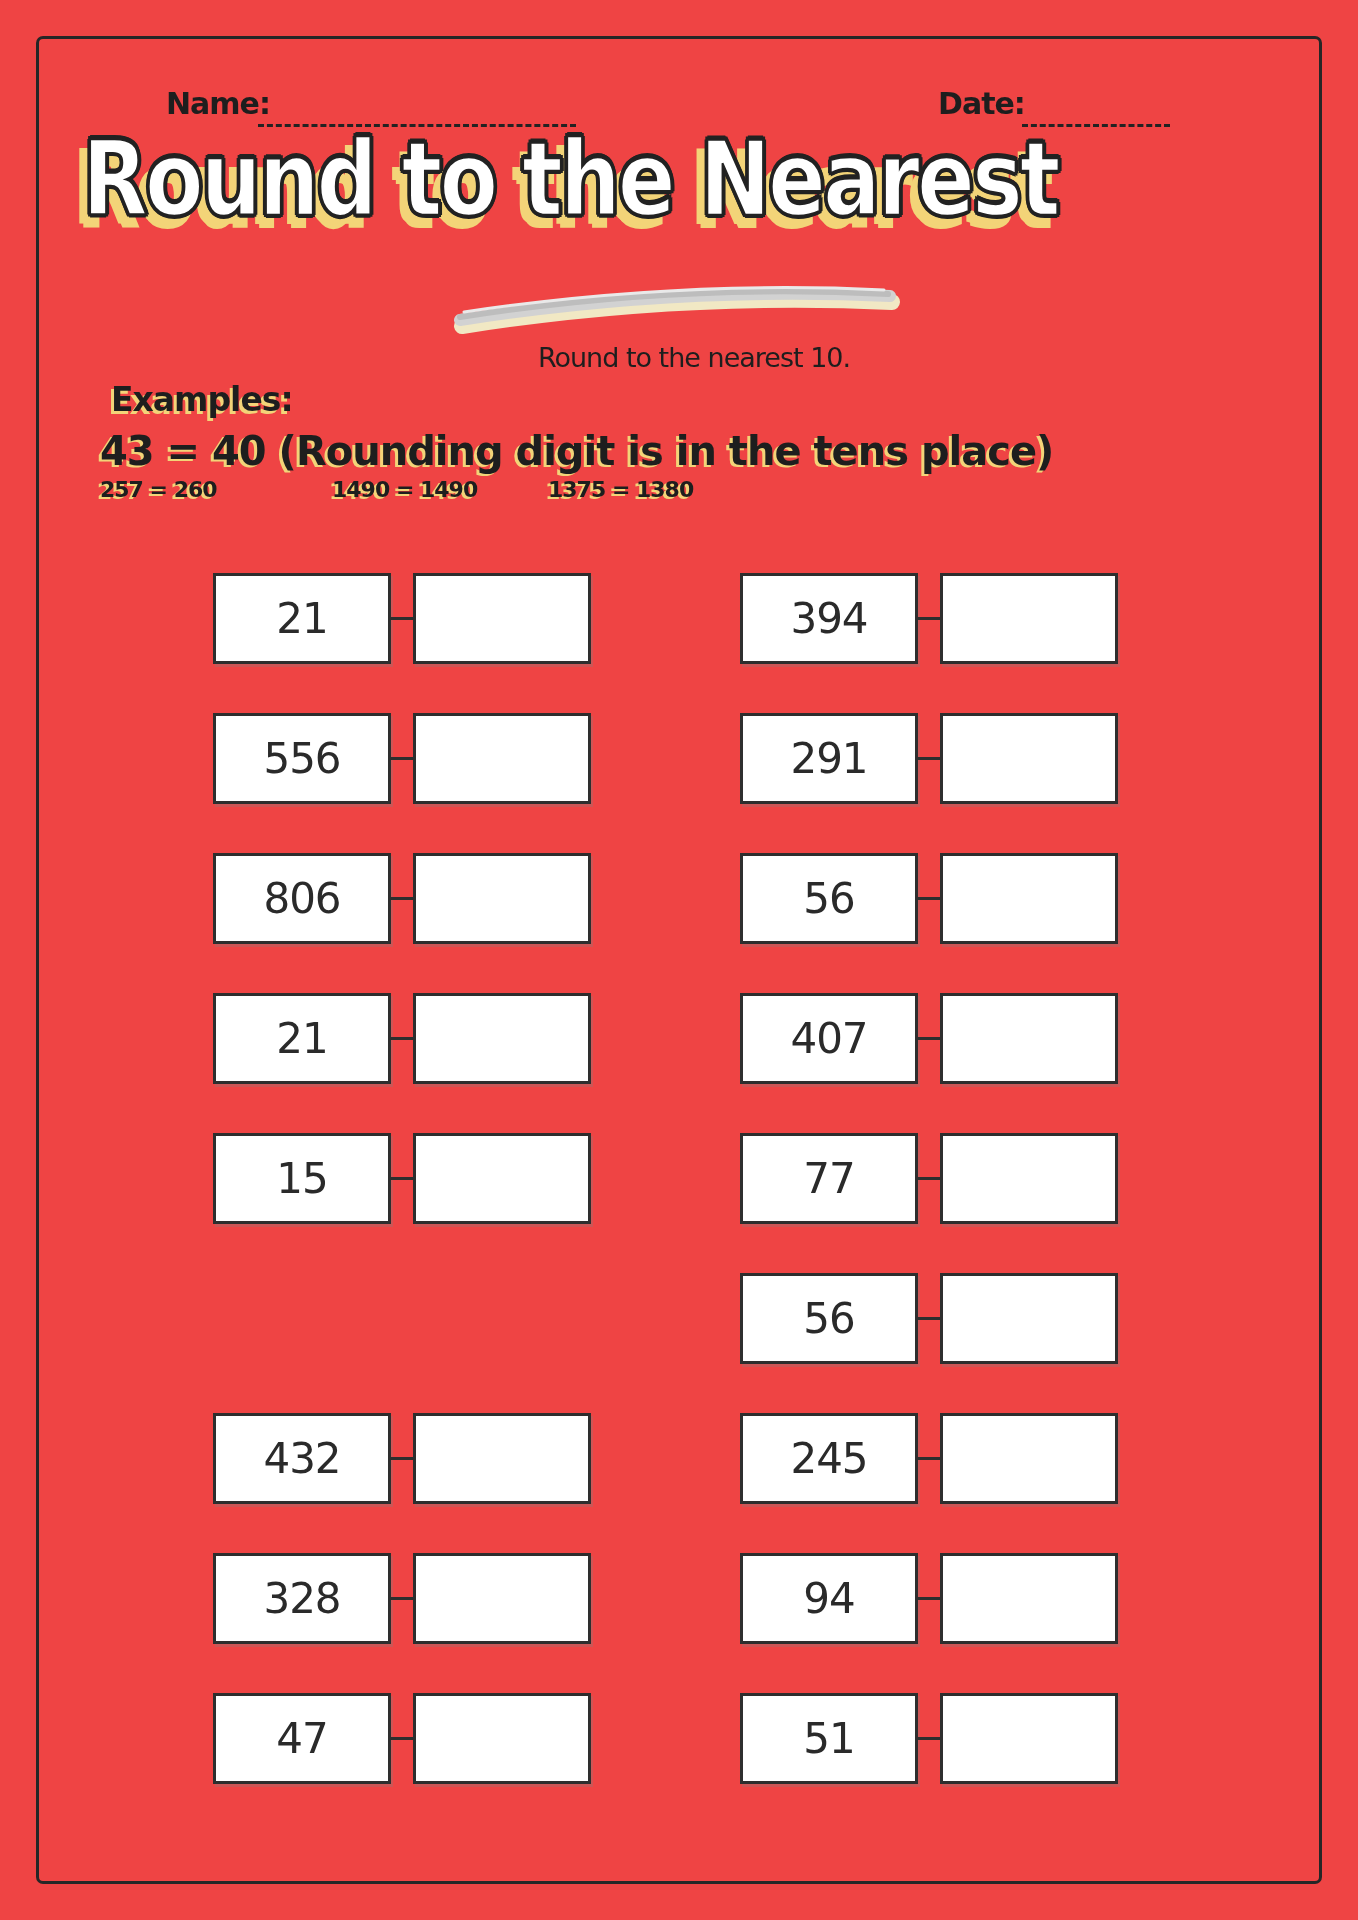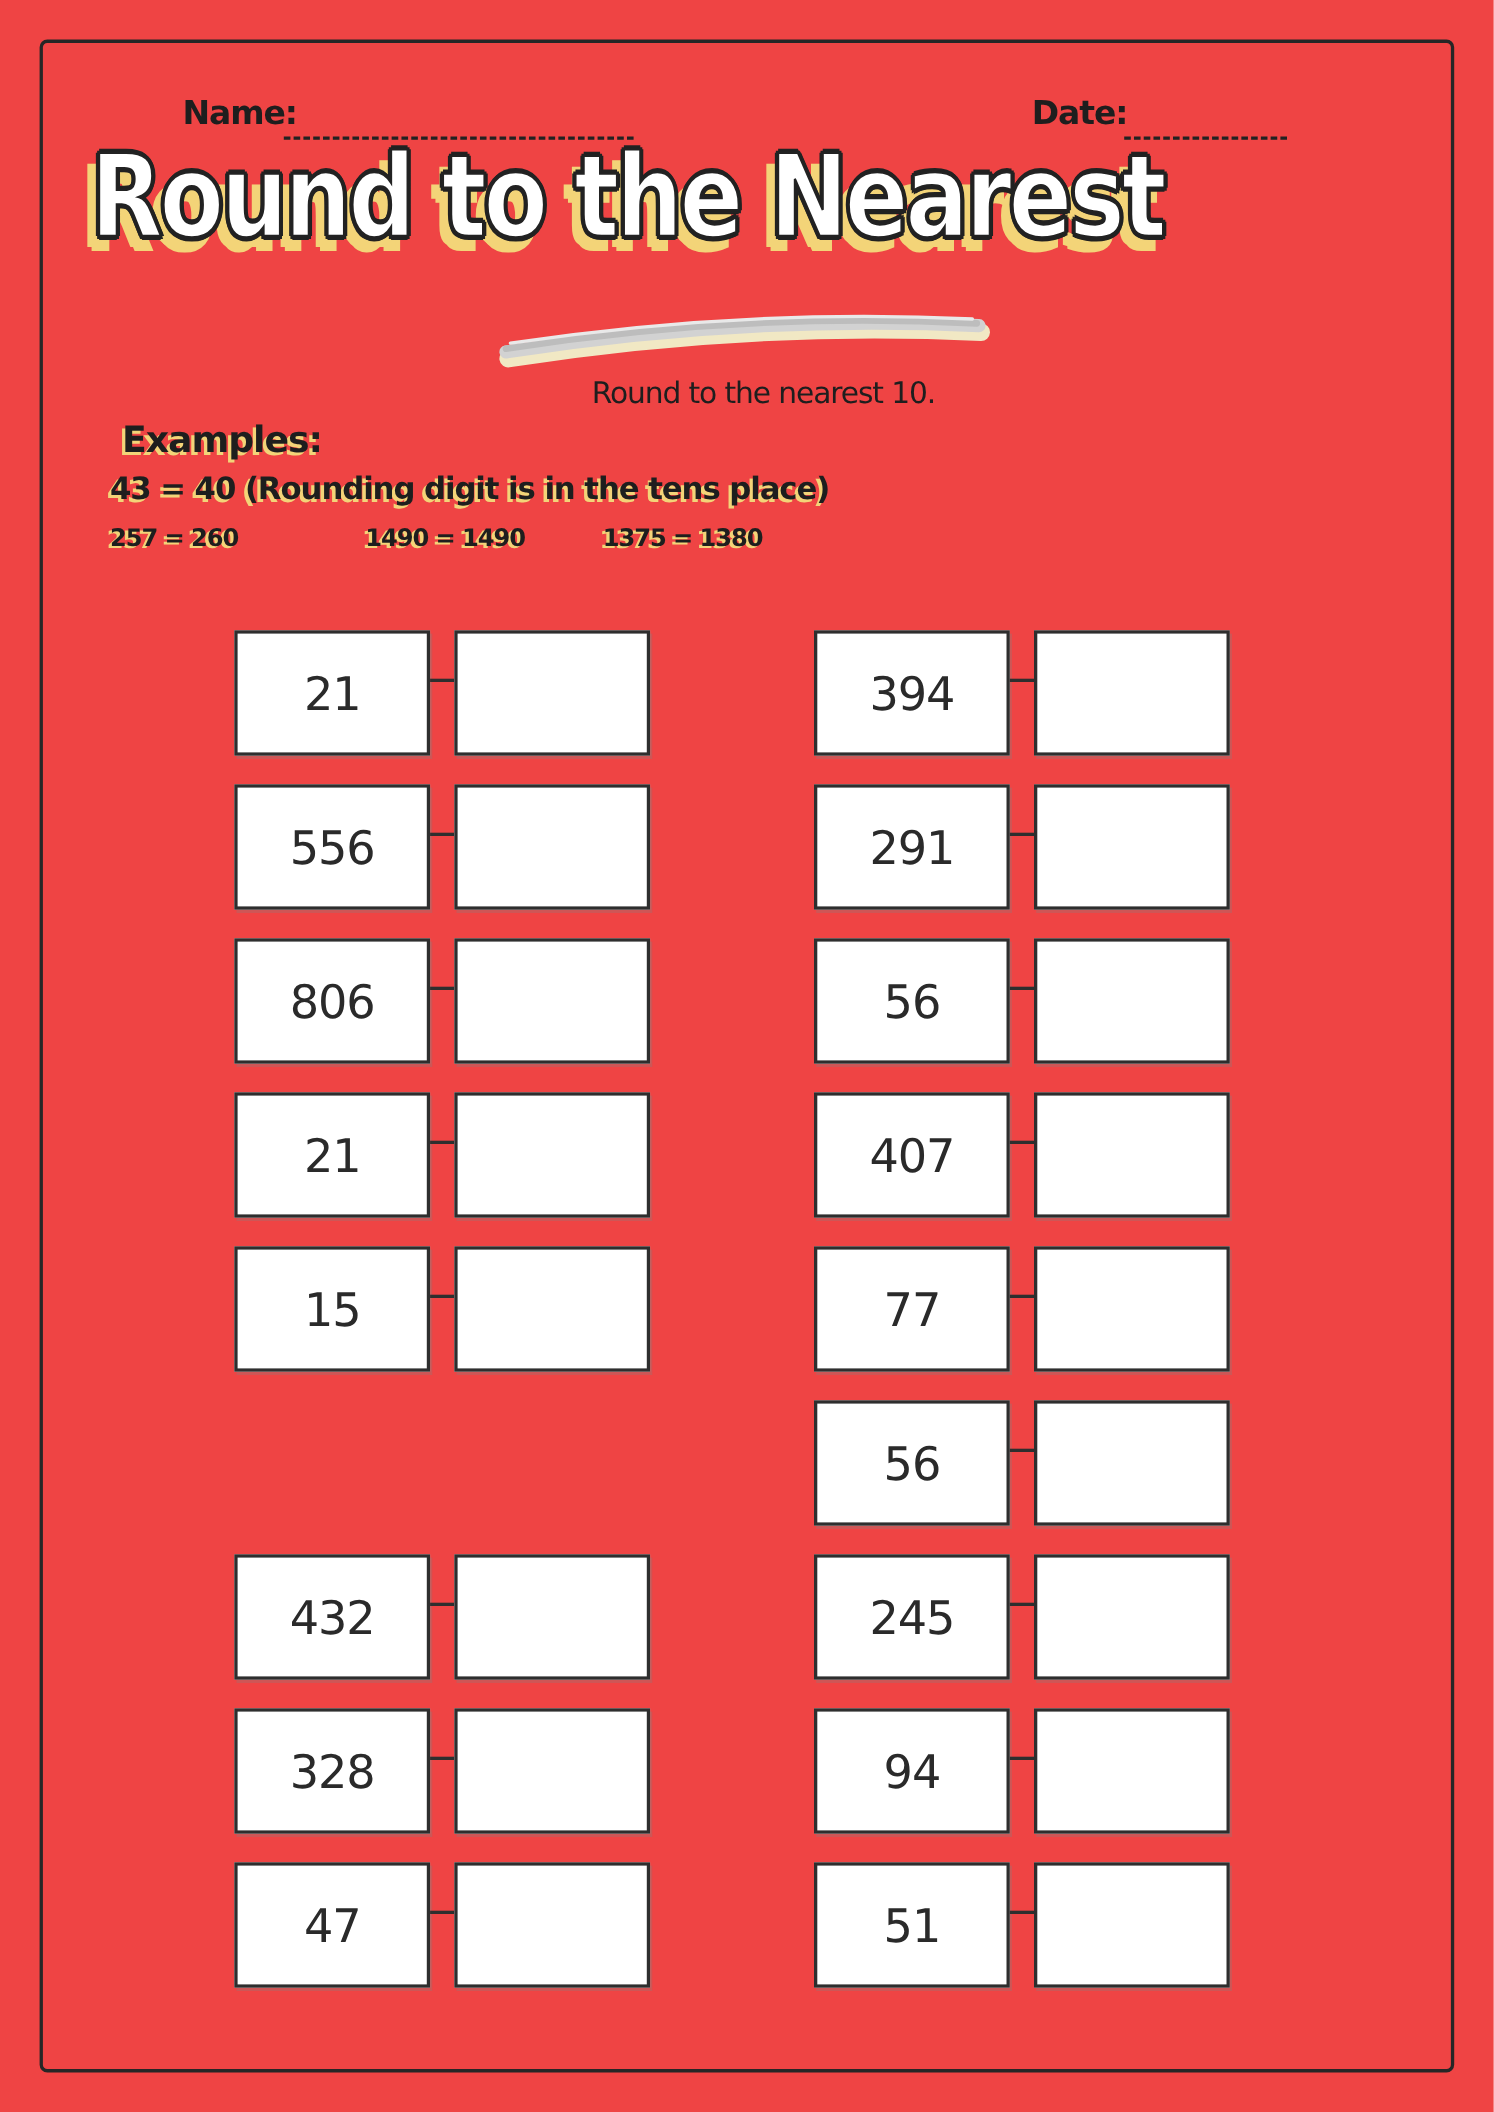--- a/index.html
+++ b/index.html
@@ -30,38 +30,38 @@
   }
   .swoosh{position:absolute;left:448px;top:276px;width:456px;height:64px;}
   .subtitle{position:absolute;left:15px;top:342px;width:1358px;text-align:center;font-size:27px;letter-spacing:-1px;}
   
   .ex-heading{
     position:absolute;left:100px;top:380px;font-size:33px;font-weight:bold;letter-spacing:-1px;
     text-shadow:-3px 3px 0 #F3D478;
     padding-left:11px;
   }
   .ex-line1{
-    position:absolute;left:100px;top:428px;font-size:28px;font-weight:bold;letter-spacing:-1px;
+    position:absolute;left:100px;top:428px;font-size:40px;font-weight:bold;letter-spacing:-1px;
     text-shadow:-3px 2px 0 #F3D478;
   }
   .ex-item{
     position:absolute;top:477px;font-size:22px;font-weight:bold;letter-spacing:-1px;
     text-shadow:-3px 2px 0 #F3D478;
   }
   .ex-item.i0{left:100px;}
   .ex-item.i1{left:332px;}
   .ex-item.i2{left:548px;}
   
   .pair{position:absolute;display:flex;width:378px;height:91px;}
   .pair.colL{left:213px;}
   .pair.colR{left:740px;}
   .t0{top:573px}.t1{top:713px}.t2{top:853px}.t3{top:993px}.t4{top:1133px}
   .t5{top:1273px}.t6{top:1413px}.t7{top:1553px}.t8{top:1693px}
   .qbox,.abox{
-    box-sizing:border-box;width:178px;height:114px;background:#fff;
+    box-sizing:border-box;width:178px;height:91px;background:#fff;
     border:3px solid #2e2e2e;box-shadow:2px 3px 0 rgba(130,130,130,0.30);
     display:flex;align-items:center;justify-content:center;
   }
   .qbox span{font-size:42px;letter-spacing:-1px;color:#2a2a2a;}
   .connector{flex:1;height:3px;background:#2e2e2e;align-self:center;}
 </style>
 </head>
 <body>
 
 <div class="page">

